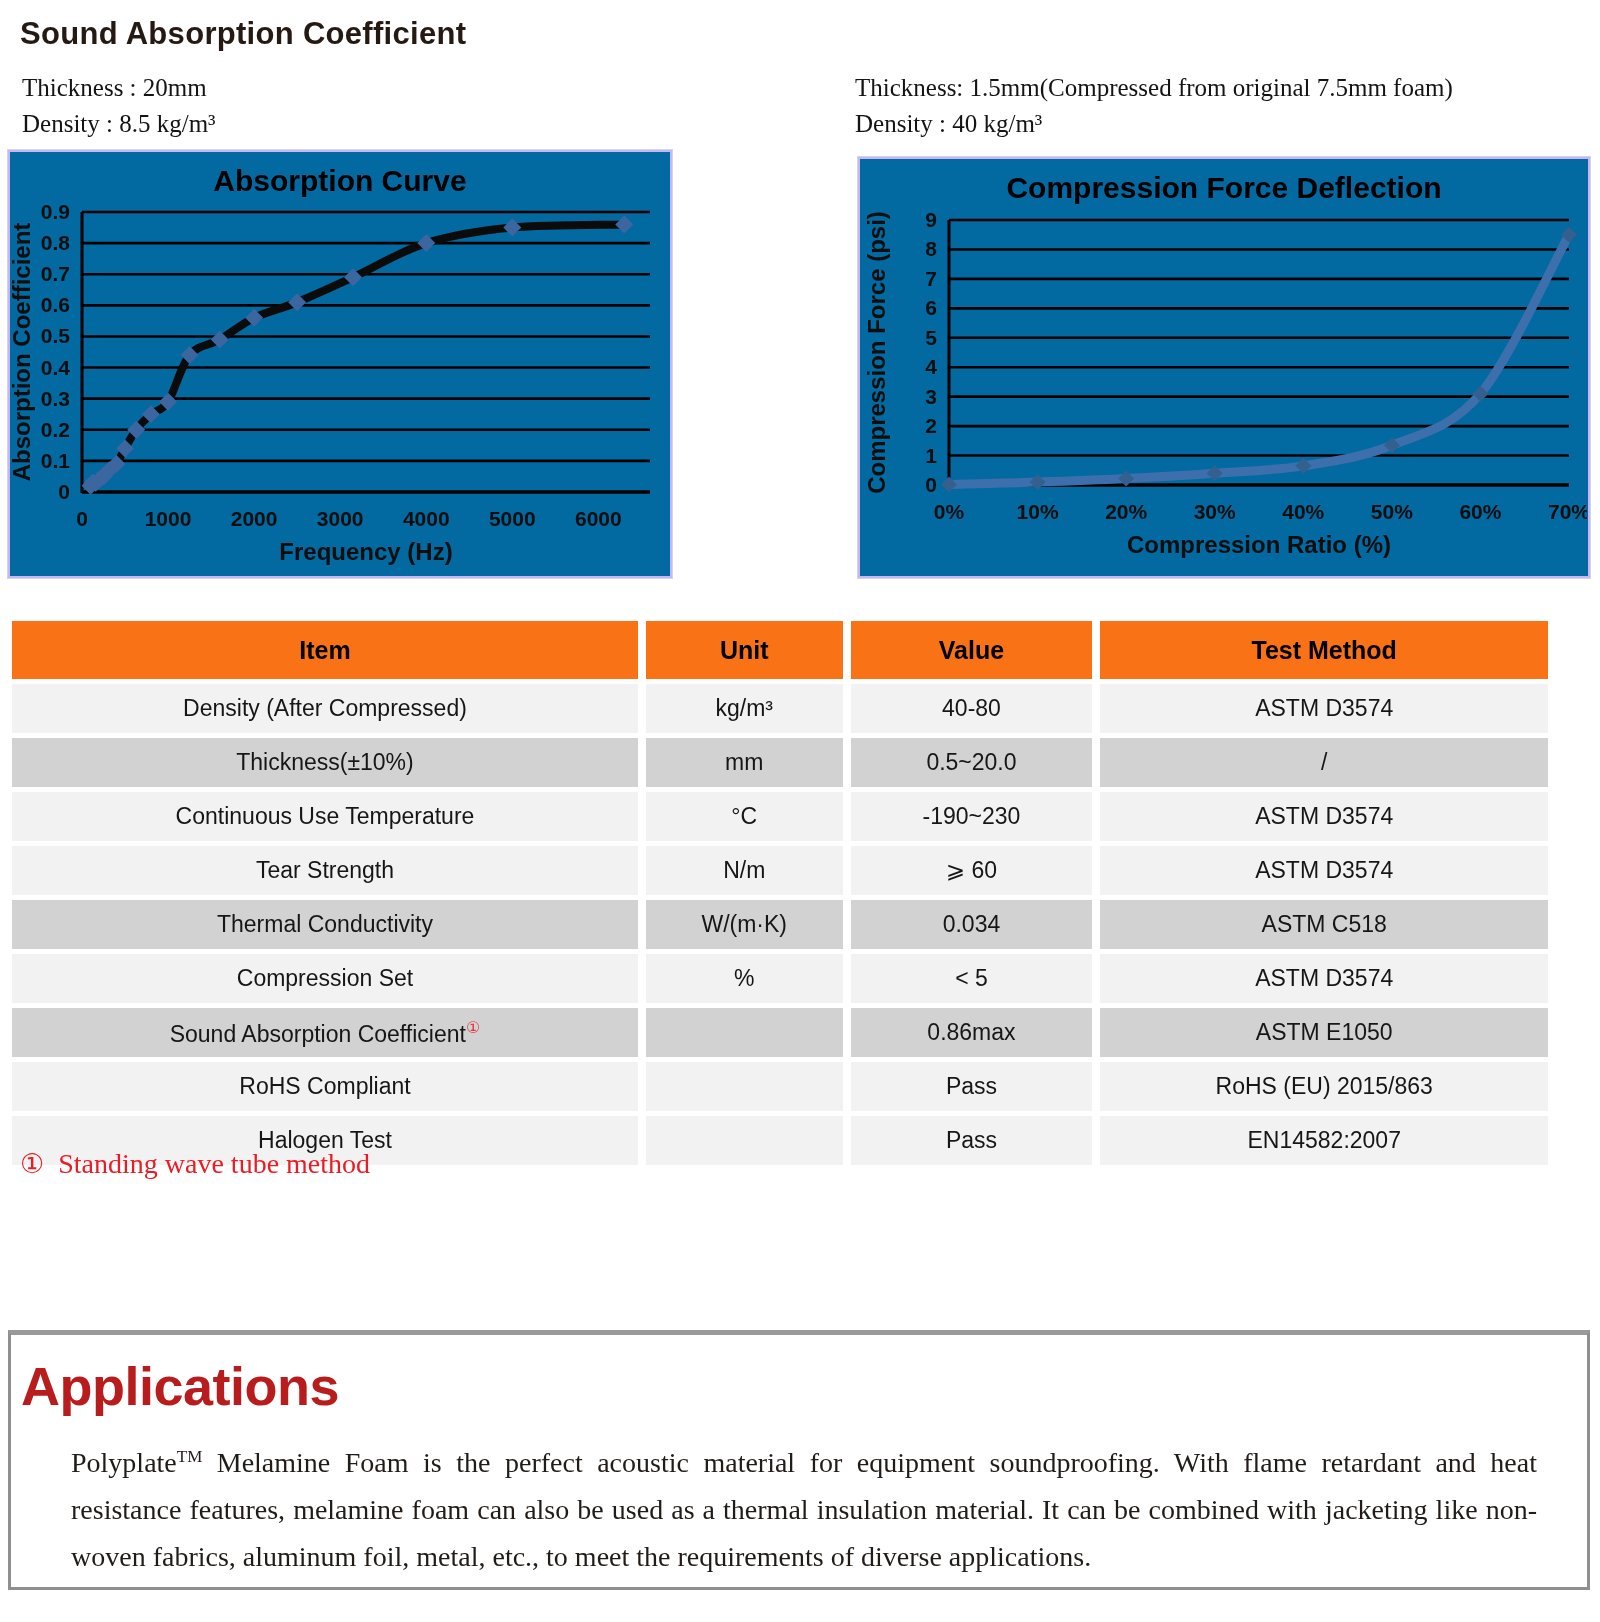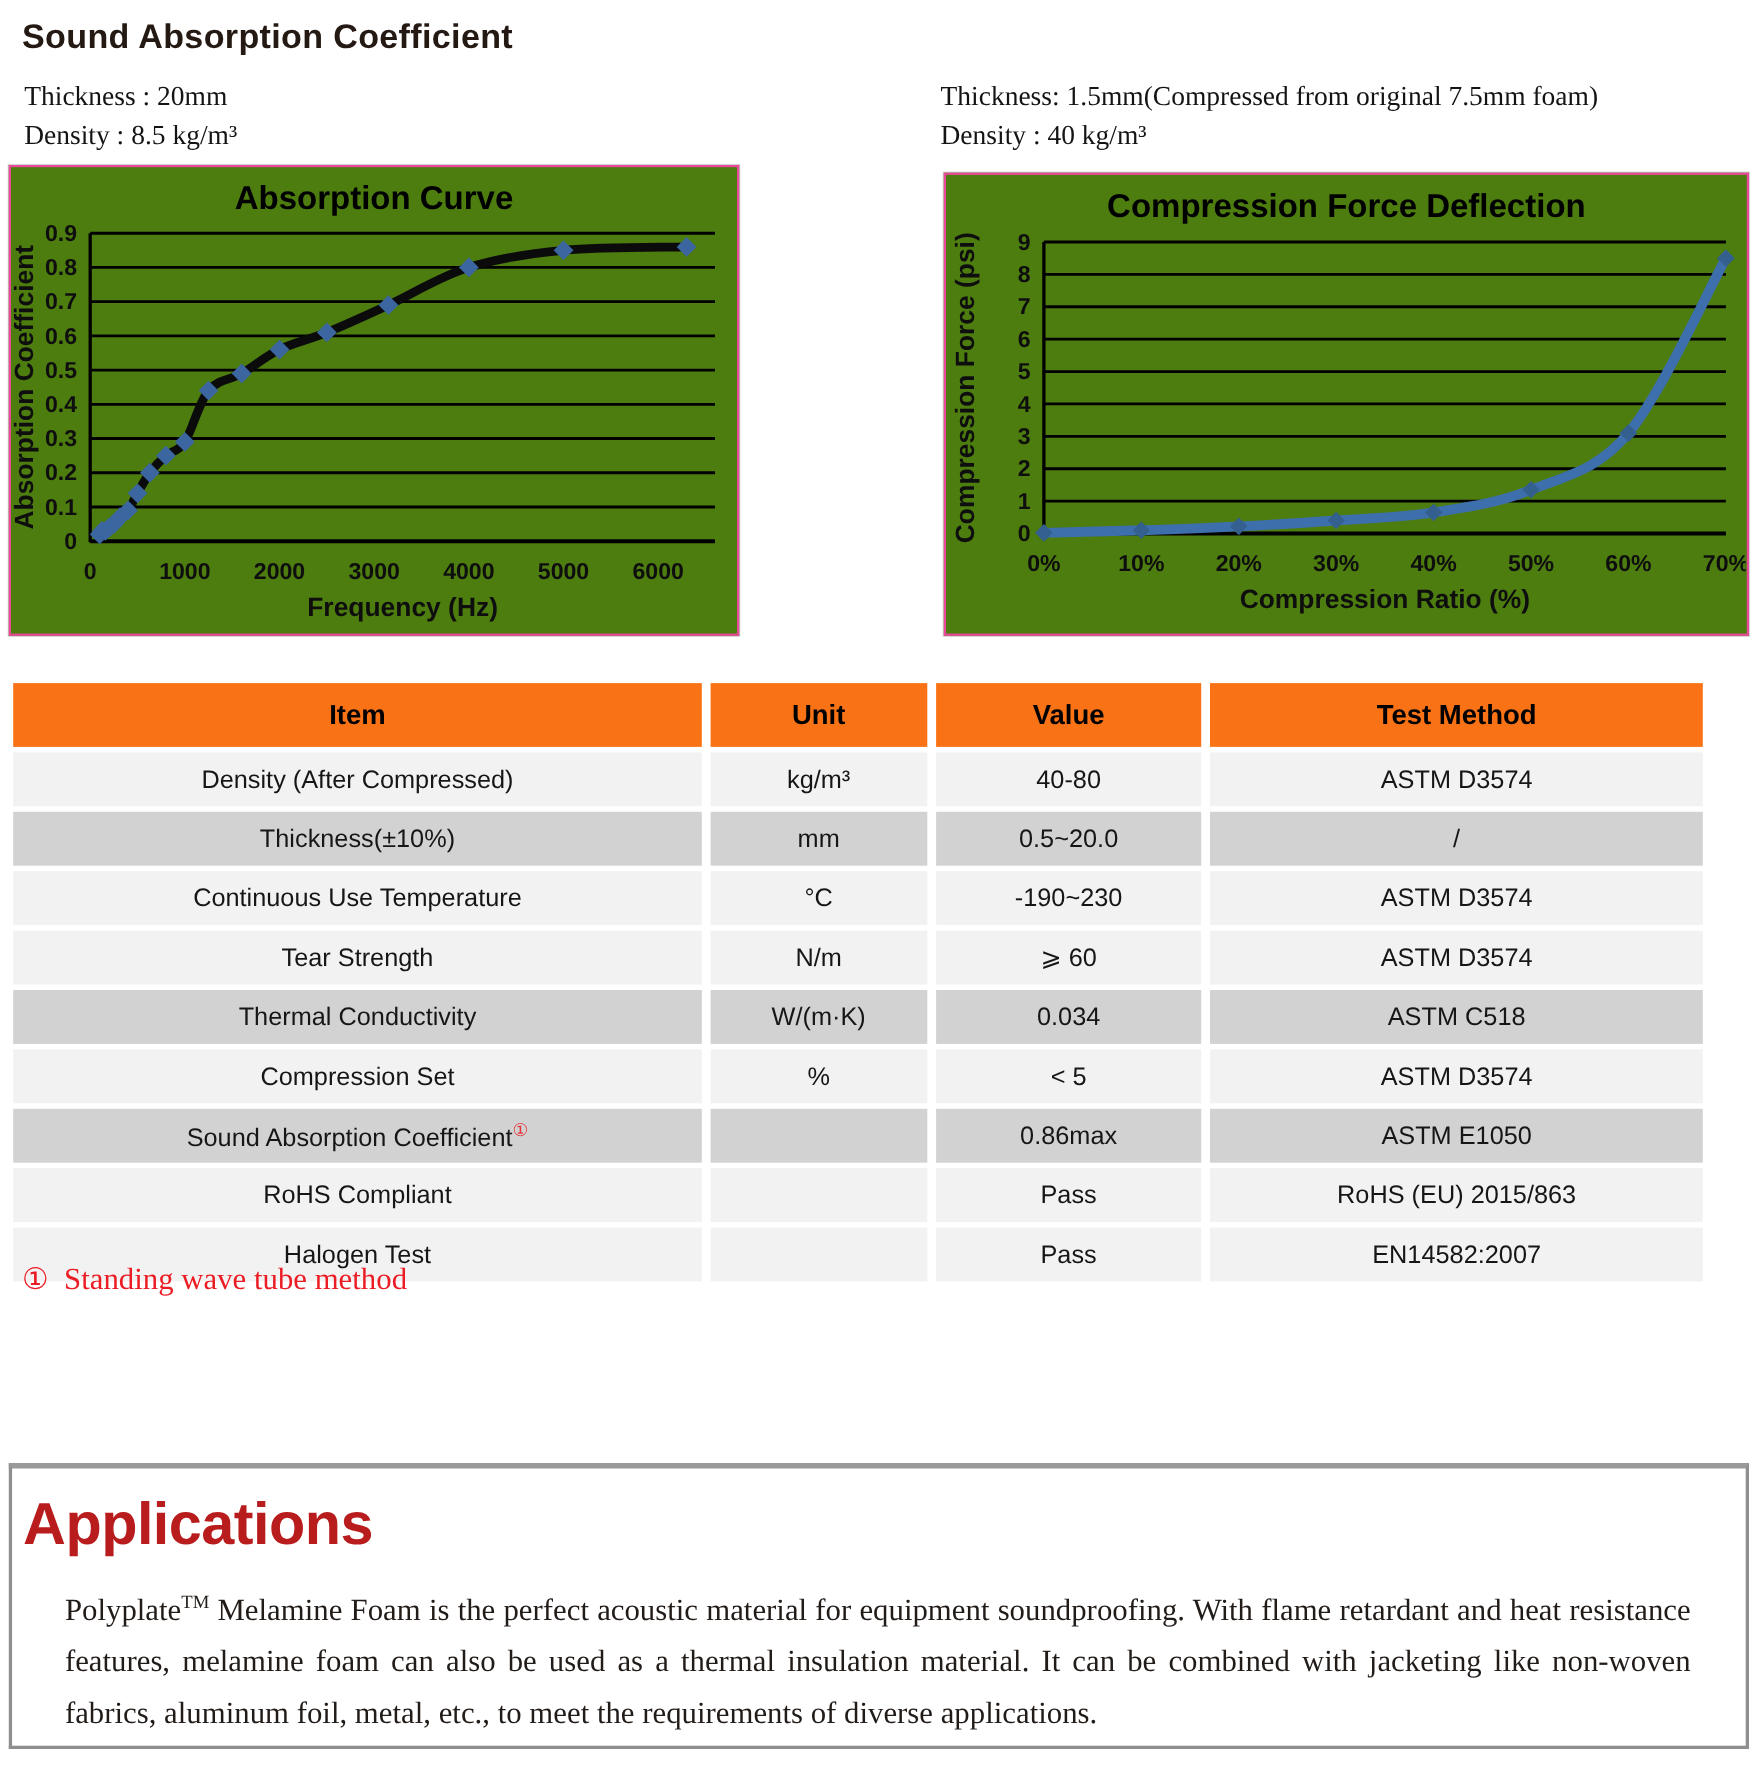--- a/index.html
+++ b/index.html
@@ -8,22 +8,22 @@
     font-family:"Liberation Sans","DejaVu Sans",sans-serif;color:#111;padding-left:12px;
   }
   .sec-heading{
     position:absolute;font-size:31px;font-weight:bold;color:#241a13;letter-spacing:.3px;
   }
   .sub-block{
     position:absolute;font-family:"Liberation Serif","DejaVu Serif",serif;
     font-size:25px;line-height:36px;color:#141414;
   }
   .chart-box{
-    position:absolute;box-sizing:border-box;background:#4d7c0f;
-    border:2px solid #ec4899;box-shadow:0 0 0 1px #d6d6d6;
+    position:absolute;box-sizing:border-box;background:#0369a1;
+    border:2px solid #c4b5fd;box-shadow:0 0 0 1px #d6d6d6;
   }
   .chart-title{
     text-align:center;font-weight:bold;font-size:30px;color:#000;margin-top:12px;
     font-family:"Liberation Sans","DejaVu Sans",sans-serif;
   }
   .chart-box svg{display:block;margin:6px auto 0 auto;}
   svg text.tick{font-family:"Liberation Sans","DejaVu Sans",sans-serif;font-size:21px;font-weight:bold;fill:#0e0e0e;}
   svg text.axis-label{font-family:"Liberation Sans","DejaVu Sans",sans-serif;font-size:24px;font-weight:bold;fill:#0e0e0e;}
 
   table.spec{
@@ -46,21 +46,21 @@
 
   .apps-box{
     position:absolute;left:8px;top:1330px;width:1582px;height:260px;box-sizing:border-box;
     background:#fff;border:3px solid #8f8f8f;border-top:5px solid #9a9a9a;
   }
   .apps-heading{
     margin:20px 0 0 10px;font-size:54px;font-weight:bold;color:#b91c1c;letter-spacing:-0.5px;
     font-family:"Liberation Sans","DejaVu Sans",sans-serif;
   }
   .apps-text{
-    margin:16px 50px 0 48px;font-family:"Liberation Serif","DejaVu Serif",serif;
+    margin:16px 50px 0 60px;font-family:"Liberation Serif","DejaVu Serif",serif;
     font-size:28px;line-height:47px;text-align:justify;color:#221c19;
   }
   .apps-text sup{font-size:17px;}
 </style>
 </head>
 <body>
 
 <div class="page">
 
   <div class="sec-heading" style="left:20px;top:16px;">Sound Absorption Coefficient</div>

